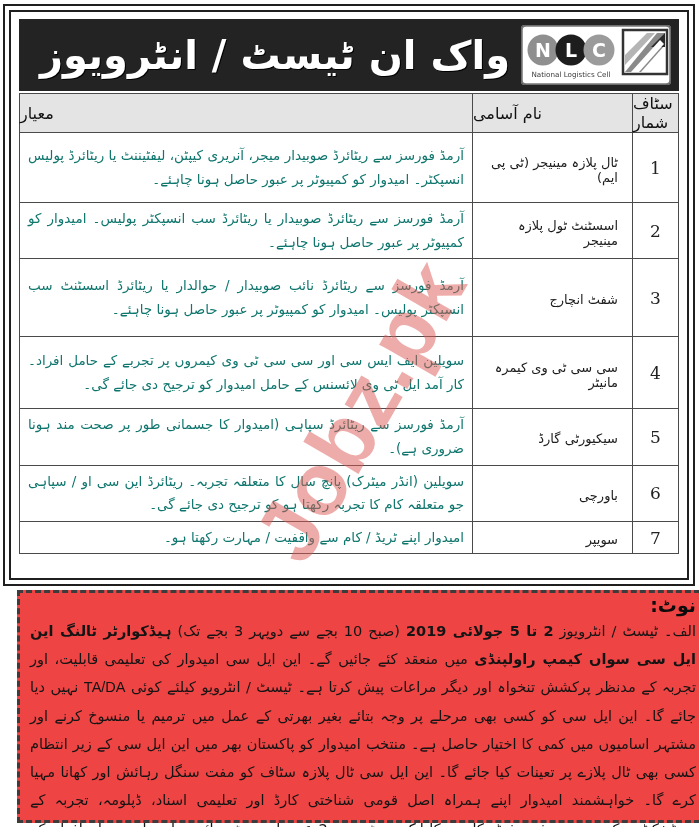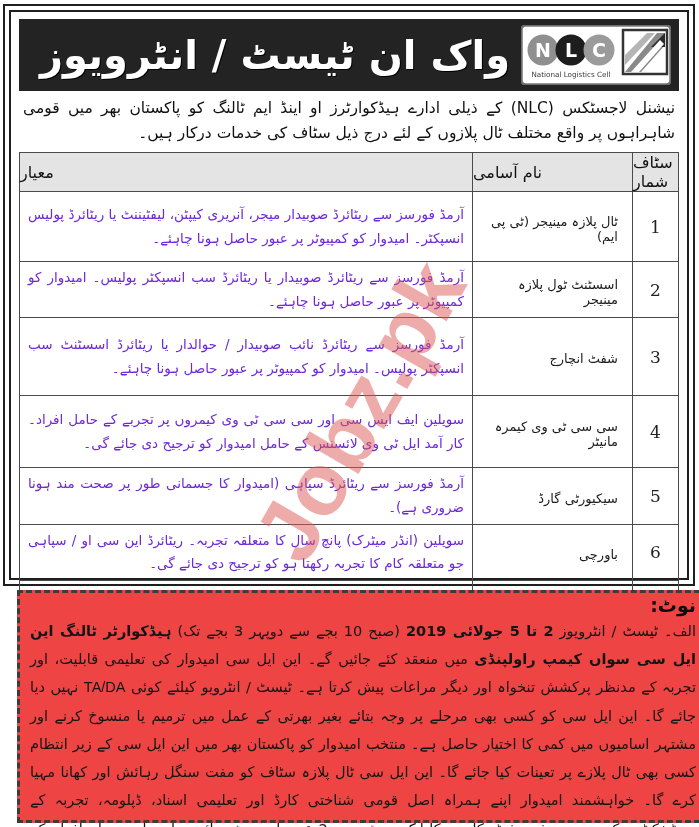--- a/index.html
+++ b/index.html
@@ -58,21 +58,21 @@
   table.jobs thead th{
     background:#e4e4e4; font-weight:normal; font-size:16px;
     height:32px; text-align:left; color:#111;
   }
   col.c-sn{ width:46px; }
   col.c-pos{ width:160px; }
   td.sn{ text-align:center; font-size:17px; font-family:"DejaVu Serif","Liberation Serif",serif; color:#222; }
   td.pos{ font-size:13px; padding:4px 14px; text-align:right; vertical-align:top; padding-top:8px; }
   td.crit{
     font-size:13.5px; line-height:1.75; padding:4px 8px;
-    text-align:justify; color:#6d28d9;
+    text-align:justify; color:#0f766e;
   }
 
   
   .note-box{
     position:absolute; left:17px; top:590px; width:692px; height:233px;
     border:3px dashed #3c3c3c; background:#ef4444;
     padding:1px 10px 2px 10px; direction:rtl;
   }
   .note-title{ font-size:19px; font-weight:bold; color:#0c0c0c; line-height:1.2; }
   .note-text{
@@ -117,21 +117,20 @@
             <rect x="102" y="5" width="44" height="44" fill="#ffffff" stroke="#333" stroke-width="2.5"></rect>
             <polygon points="104,47 120,47 144,20 144,8 136,8" fill="#8a8a8a"></polygon>
             <polygon points="104,40 104,30 126,8 134,8" fill="#b5b5b5"></polygon>
             <polygon points="130,22 144,8 144,22" fill="#2a2a2a"></polygon>
             <polygon points="110,47 118,47 143,19 139,15" fill="#ffffff"></polygon>
           </g>
         </svg>
       </div>
     </div>
 
-    <p class="intro">نیشنل لاجسٹکس (NLC) کے ذیلی ادارے ہیڈکوارٹرز او اینڈ ایم ٹالنگ کو پاکستان بھر میں قومی شاہراہوں پر واقع مختلف ٹال پلازوں کے لئے درج ذیل سٹاف کی خدمات درکار ہیں۔</p>
 
     <table class="jobs">
       <colgroup>
           <col class="c-sn">
           <col class="c-pos">
           <col class="c-crit">
         </colgroup>
       <thead>
         <tr>
           <th>سٹاف شمار</th>

